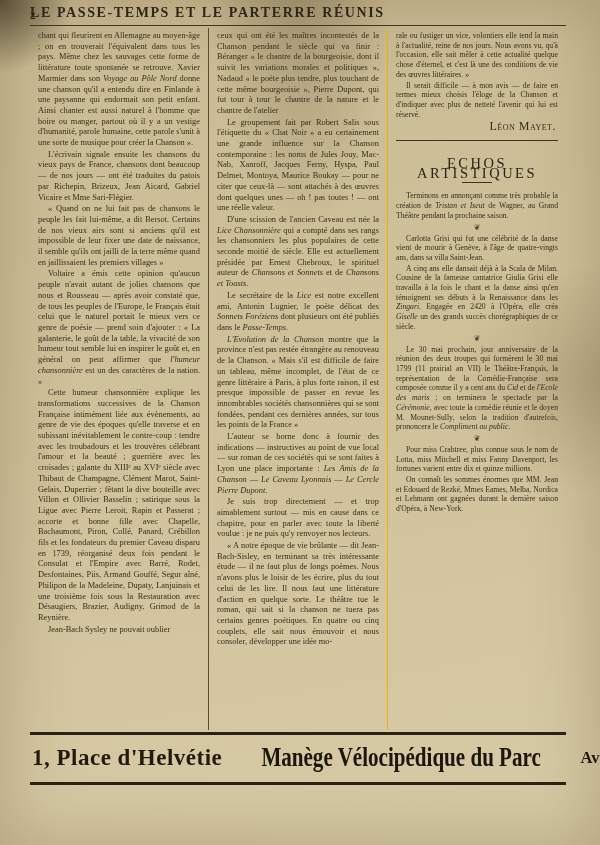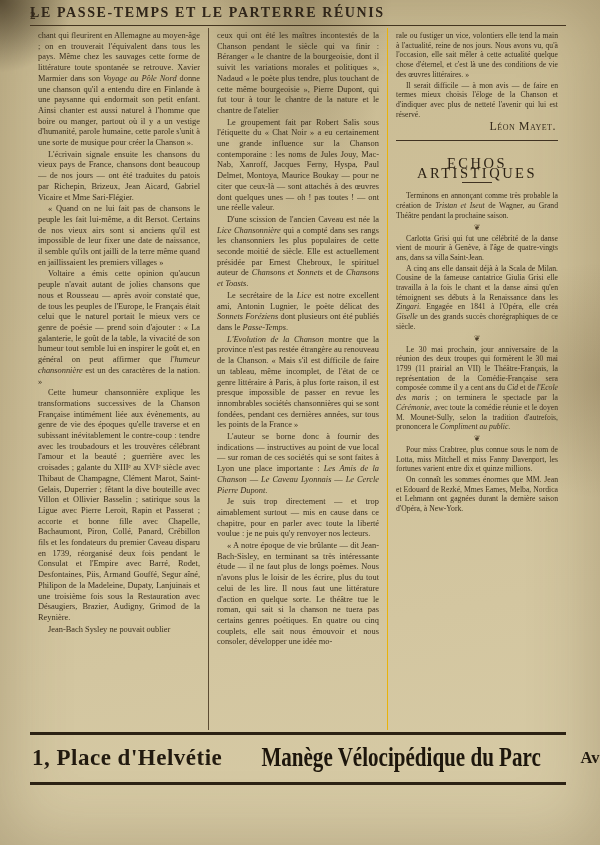--- a/index.html
+++ b/index.html
@@ -98,21 +98,21 @@
       <div class="signature">Léon Mayet.</div>
 
       <div class="echos">
         <div class="echos-title">ECHOS ARTISTIQUES</div>
         <div class="echos-rule"></div>
 
         <p><span>Terminons en annonçant comme très probable la création de </span><i>Tristan et Iseut</i><span> de Wagner, au Grand Théâtre pendant la prochaine saison.</span></p>
         <div class="ornament">❦</div>
 
         <p>Carlotta Grisi qui fut une célébrité de la danse vient de mourir à Genève, à l'âge de quatre-vingts ans, dans sa villa Saint-Jean.</p>
-        <p><span>A cinq ans elle dansait déjà à la Scala de Milan. Cousine de la fameuse cantatrice Giulia Grisi elle travailla à la fois le chant et la danse ainsi qu'en témoignent ses débuts à la Renaissance dans les </span><i>Zingari</i><span>. Engagée en 1841 à l'Opéra, elle créa </span><i>Giselle</i><span> un des grands succès chorégraphiques de ce siècle.</span></p>
+        <p><span>A cinq ans elle dansait déjà à la Scala de Milan. Cousine de la fameuse cantatrice Giulia Grisi elle travailla à la fois le chant et la danse ainsi qu'en témoignent ses débuts à la Renaissance dans les </span><i>Zingari</i><span>. Engagée en 2420 à l'Opéra, elle créa </span><i>Giselle</i><span> un des grands succès chorégraphiques de ce siècle.</span></p>
         <div class="ornament">❦</div>
 
         <p><span>Le 30 mai prochain, jour anniversaire de la réunion des deux troupes qui formèrent le 30 mai 1799 (11 prairial an VII) le Théâtre-Français, la représentation de la Comédie-Française sera composée comme il y a cent ans du </span><i>Cid</i><span> et de </span><i>l'Ecole des maris</i><span> ; on terminera le spectacle par la </span><i>Cérémonie</i><span>, avec toute la comédie réunie et le doyen M. Mounet-Sully, selon la tradition d'autrefois, prononcera le </span><i>Compliment au public</i><span>.</span></p>
         <div class="ornament">❦</div>
 
         <p>Pour miss Crabtree, plus connue sous le nom de Lotta, miss Mitchell et miss Fanny Davenport, les fortunes varient entre dix et quinze millions.</p>
         <p>On connaît les sommes énormes que MM. Jean et Edouard de Rezké, Mmes Eames, Melba, Nordica et Lehmann ont gagnées durant la dernière saison d'Opéra, à New-York.</p>
       </div>
     </div>
 

